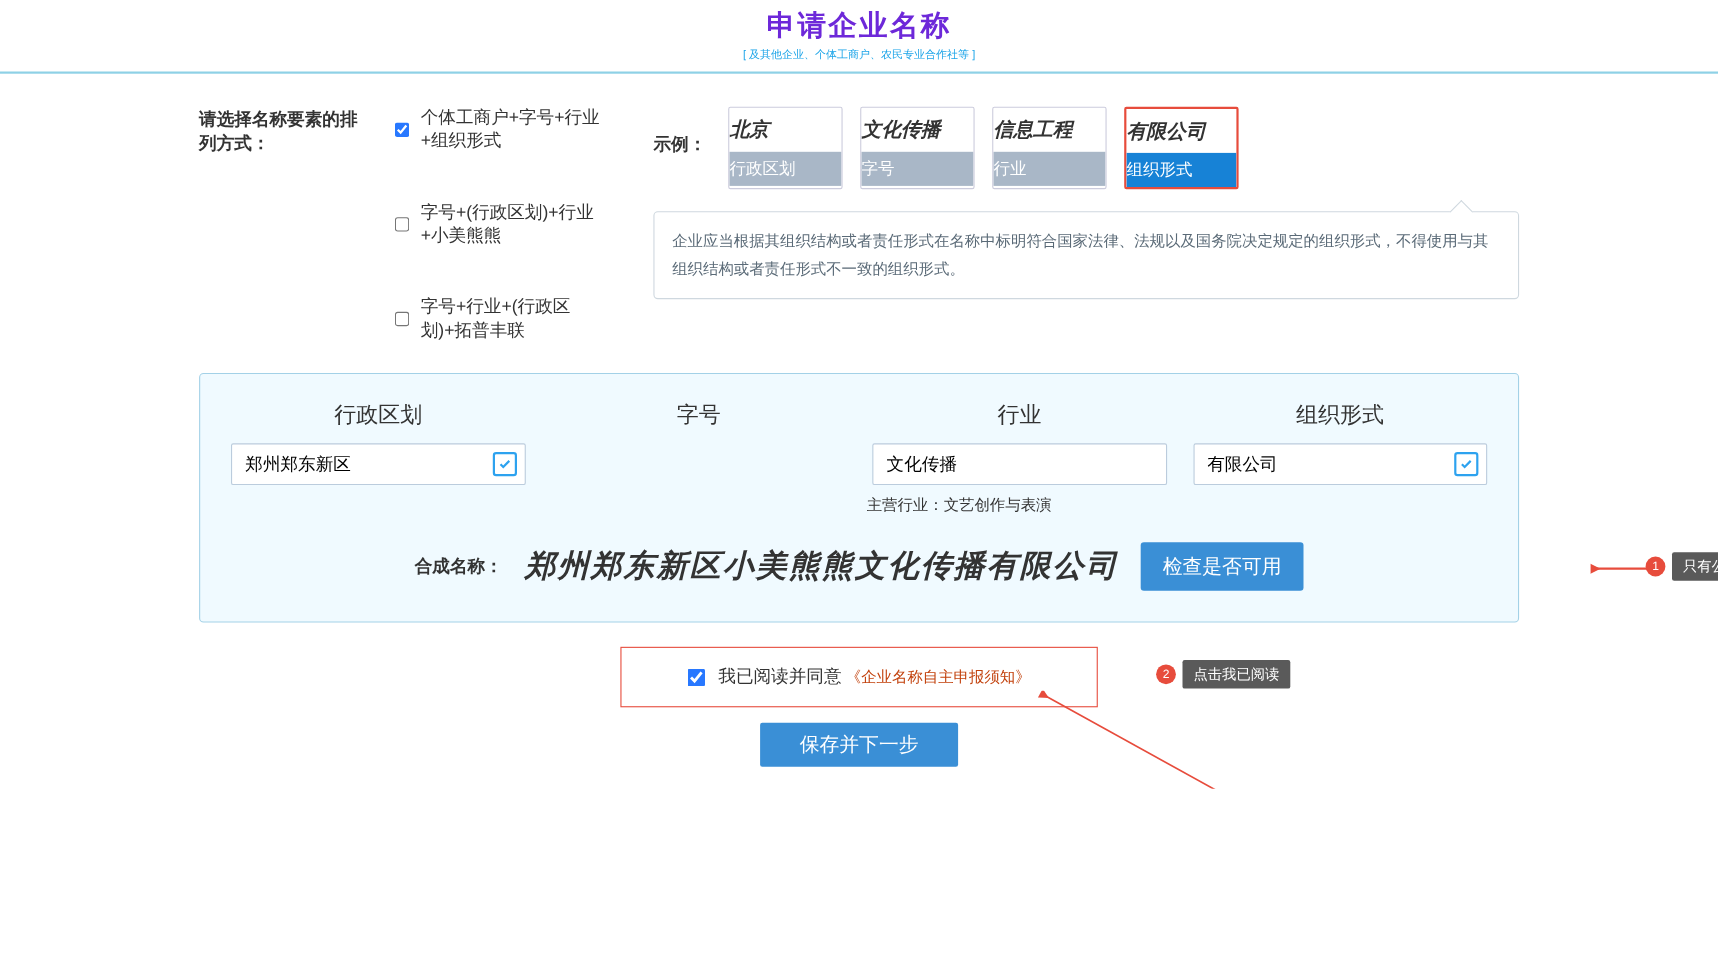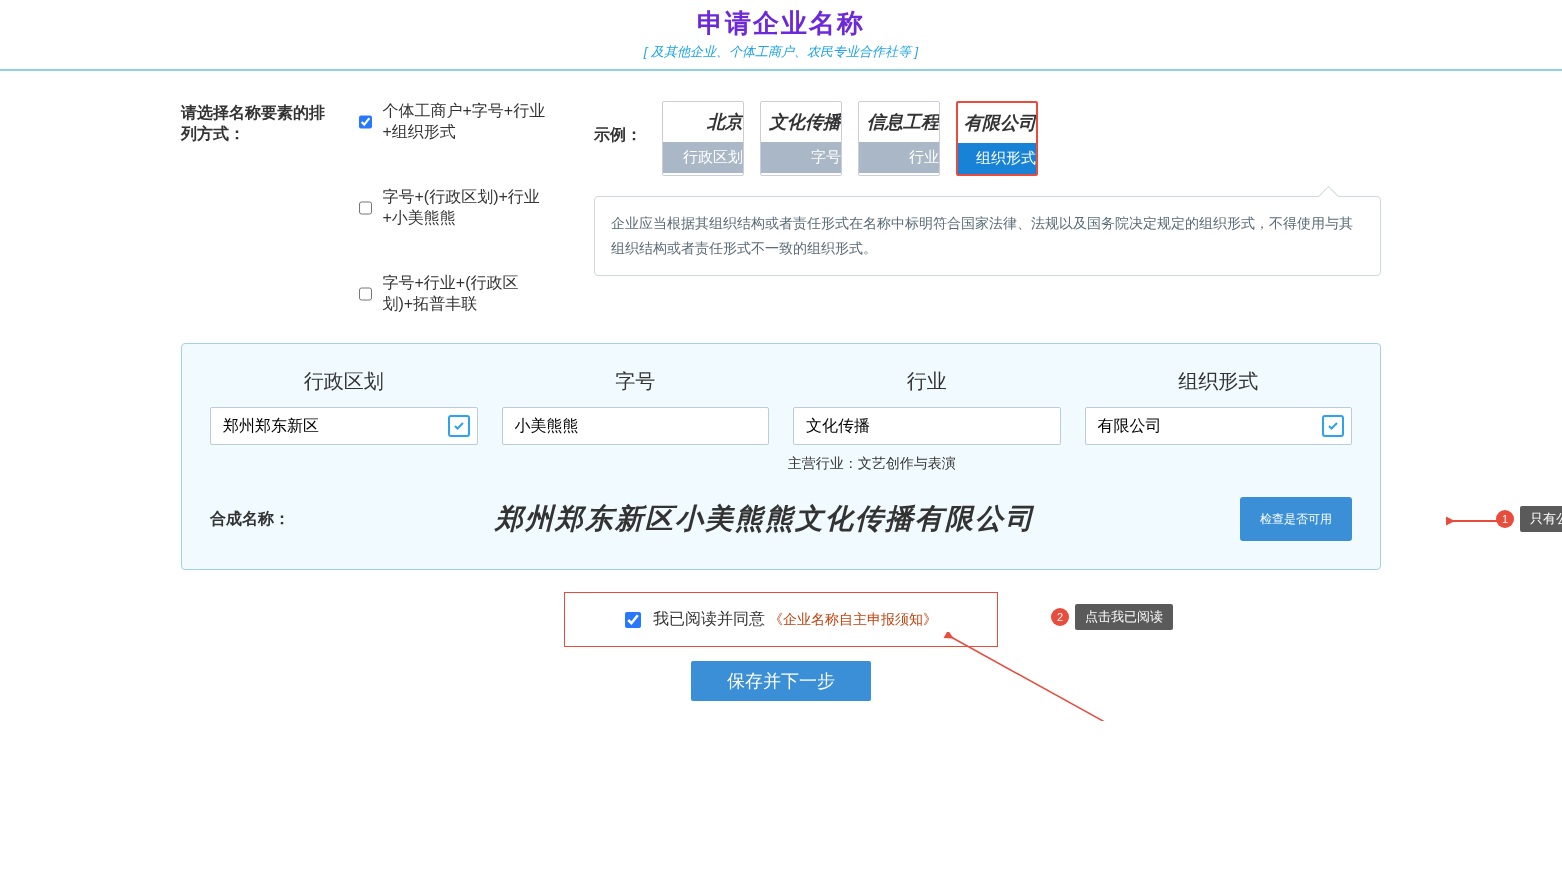--- a/index.html
+++ b/index.html
@@ -1,58 +1,58 @@
 <!DOCTYPE html>
 <html><head>
   <meta charset="utf-8">
   <style>
     * { box-sizing: border-box; margin: 0; padding: 0; }
     body { font-family: "Microsoft YaHei", Arial, sans-serif; background: #fff; color: #333; font-size: 14px; }
     
     .header { text-align: center; padding: 6px 0 8px; border-bottom: 2px solid #8ed1e6; }
     .header h1 { color: #6d28d9; font-size: 26px; font-weight: bold; letter-spacing: 2px; }
-    .header .subtitle { color: #1ba4e8; font-size: 13px; margin-top: 2px; font-style: italic; }
+    .header .subtitle { color: #1ba4e8; font-size: 10px; margin-top: 2px; }
     
     .container { max-width: 1380px; margin: 0 auto; padding: 30px 90px 20px; }
     
     .row-top { display: flex; gap: 40px; }
     .left-col { display: flex; gap: 24px; }
     .label-bold { font-weight: bold; font-size: 16px; padding-top: 2px; }
     .options { display: flex; flex-direction: column; gap: 44px; }
     .option { display: flex; align-items: center; gap: 10px; font-size: 16px; }
     .option input[type=checkbox] { width: 16px; height: 16px; accent-color: #2878ff; }
     
     .right-col { margin-left: auto; }
     .example-row { display: flex; gap: 20px; align-items: flex-start; }
     .example-label { font-weight: bold; font-size: 16px; padding-top: 24px; }
     .example-boxes { display: flex; gap: 16px; }
-    .ex-box { width: 82px; border: 1px solid #ccd; border-radius: 2px; text-align: right; overflow: hidden; }
+    .ex-box { width: 104px; border: 1px solid #ccd; border-radius: 2px; text-align: left; overflow: hidden; }
     .ex-box.selected { border: 2px solid #e74c3c; }
     .ex-top { font-family: "STKaiti","KaiTi",cursive; font-size: 18px; padding: 8px 0; font-style: italic; font-weight: bold; }
     .ex-bot { background: #a9b7c7; color: #fff; padding: 6px 0; font-size: 15px; }
     .ex-box.selected .ex-bot { background: #1782d6; }
     
     .hint-box { margin-top: 20px; border: 1px solid #cfd8df; border-radius: 4px; padding: 14px 16px; color: #5a6a77; line-height: 1.8; font-size: 14px; position: relative; }
     .hint-box::before { content: ""; position: absolute; top: -8px; right: 44px; width: 14px; height: 14px; border-top: 1px solid #cfd8df; border-left: 1px solid #cfd8df; background: #fff; transform: rotate(45deg); }
     
     .form-panel { margin-top: 28px; background: #f0faff; border: 1px solid #a3d1e7; border-radius: 4px; padding: 24px 28px 28px; }
     .fields { display: flex; gap: 24px; }
     .field { flex: 1; }
     .field-label { text-align: center; font-size: 20px; margin-bottom: 12px; color: #333; }
     .input-wrap { position: relative; }
     .input-wrap input { width: 100%; height: 38px; border: 1px solid #bcd; background: #fff; padding: 0 40px 0 12px; font-size: 16px; border-radius: 2px; }
     .picker-icon { position: absolute; right: 8px; top: 50%; transform: translateY(-50%); width: 22px; height: 22px; border: 2px solid #2da2ef; border-radius: 3px; display: flex; align-items: center; justify-content: center; cursor: pointer; }
     .picker-icon svg { width: 12px; height: 12px; }
     
     .sub-industry { text-align: left; margin-top: 10px; color: #333; font-size: 14px; margin-left: 50.6%; }
     
-    .combined-row { display: flex; align-items: center; justify-content: space-between; gap: 20px; margin-top: 24px; position: relative; }
+    .combined-row { display: flex; align-items: center; justify-content: center; gap: 20px; margin-top: 24px; position: relative; }
     .combined-label { font-size: 16px; font-weight: bold; }
     .combined-name { font-family: "STKaiti","KaiTi",cursive; font-style: italic; font-size: 28px; font-weight: bold; letter-spacing: 2px; }
-    .btn-primary { background: #3a8fd6; color: #fff; border: none; height: 44px; padding: 0 20px; font-size: 12px; border-radius: 3px; cursor: pointer; }
+    .btn-primary { background: #3a8fd6; color: #fff; border: none; height: 44px; padding: 0 20px; font-size: 18px; border-radius: 3px; cursor: pointer; }
     
     .annotation { position: absolute; display: flex; align-items: center; gap: 6px; }
     .ann-badge { width: 18px; height: 18px; border-radius: 50%; background: #e74c3c; color: #fff; font-size: 11px; display: flex; align-items: center; justify-content: center; }
     .ann-label { background: #5a5a5a; color: #fff; font-size: 13px; padding: 4px 10px; border-radius: 2px; }
     
     .agree-box { text-align: center; margin-top: 22px; position: relative; }
     .agree-inner { display: inline-block; border: 1px solid #e74c3c; padding: 16px 60px; }
     .agree-inner input { width: 16px; height: 16px; accent-color: #2878ff; vertical-align: middle; margin-right: 8px; }
     .agree-text { font-size: 16px; }
     .agree-link { color: #c2410c; text-decoration: none; }
@@ -124,23 +124,20 @@
           <input type="text" value="郑州郑东新区" style="">
           <span class="picker-icon">
             <svg viewBox="0 0 24 24">
                 <path fill="none" stroke="#2da2ef" stroke-width="4" d="M4 12l5 5L20 6"></path>
               </svg>
           </span>
         </div>
       </div>
       <div class="field">
         <div class="field-label">字号</div>
-        <div class="input-wrap">
-          <input type="text" value="小美熊熊" style="">
-        </div>
       </div>
       <div class="field">
         <div class="field-label">行业</div>
         <div class="input-wrap">
           <input type="text" value="文化传播" style="">
         </div>
       </div>
       <div class="field">
         <div class="field-label">组织形式</div>
         <div class="input-wrap">

